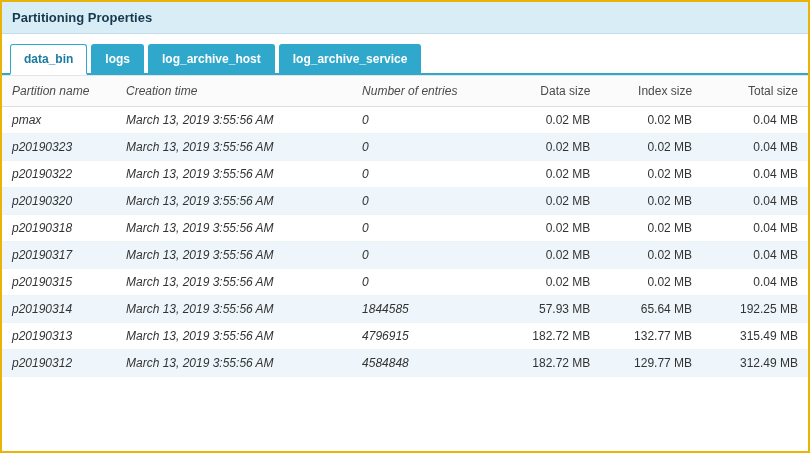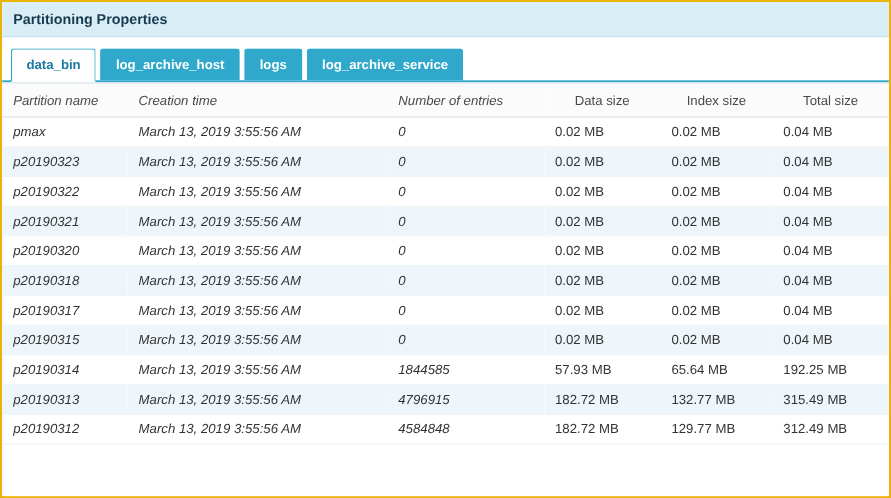--- a/index.html
+++ b/index.html
@@ -84,32 +84,32 @@
     overflow: hidden;
     text-overflow: ellipsis;
   }
   tbody tr:nth-child(even) {
     background: #eef6fb;
   }
   tbody tr:nth-child(odd) {
     background: #ffffff;
   }
   .al { text-align: left; font-style: italic; }
-  .ar { }
+  .ar { text-align: right; }
 </style>
 </head>
 <body>
 
 <div class="panel">
   <div class="panel-header">Partitioning Properties</div>
 
   <div class="tabs-bar">
       <div class="tab active">data_bin</div>
+      <div class="tab">logs</div>
       <div class="tab">log_archive_host</div>
-      <div class="tab">logs</div>
       <div class="tab">log_archive_service</div>
     </div>
 
   <div class="table-wrap">
     <table>
       <colgroup>
           <col style="width: 112px;">
           <col style="width: 232px;">
           <col style="width: 140px;">
           <col style="width: 104px;">
@@ -145,28 +145,20 @@
           </tr>
           <tr>
             <td class="al">p20190322</td>
             <td class="al">March 13, 2019 3:55:56 AM</td>
             <td class="al">0</td>
             <td class="ar">0.02 MB</td>
             <td class="ar">0.02 MB</td>
             <td class="ar">0.04 MB</td>
           </tr>
           <tr>
-            <td class="al">p20190321</td>
-            <td class="al">March 13, 2019 3:55:56 AM</td>
-            <td class="al">0</td>
-            <td class="ar">0.02 MB</td>
-            <td class="ar">0.02 MB</td>
-            <td class="ar">0.04 MB</td>
-          </tr>
-          <tr>
             <td class="al">p20190320</td>
             <td class="al">March 13, 2019 3:55:56 AM</td>
             <td class="al">0</td>
             <td class="ar">0.02 MB</td>
             <td class="ar">0.02 MB</td>
             <td class="ar">0.04 MB</td>
           </tr>
           <tr>
             <td class="al">p20190318</td>
             <td class="al">March 13, 2019 3:55:56 AM</td>

